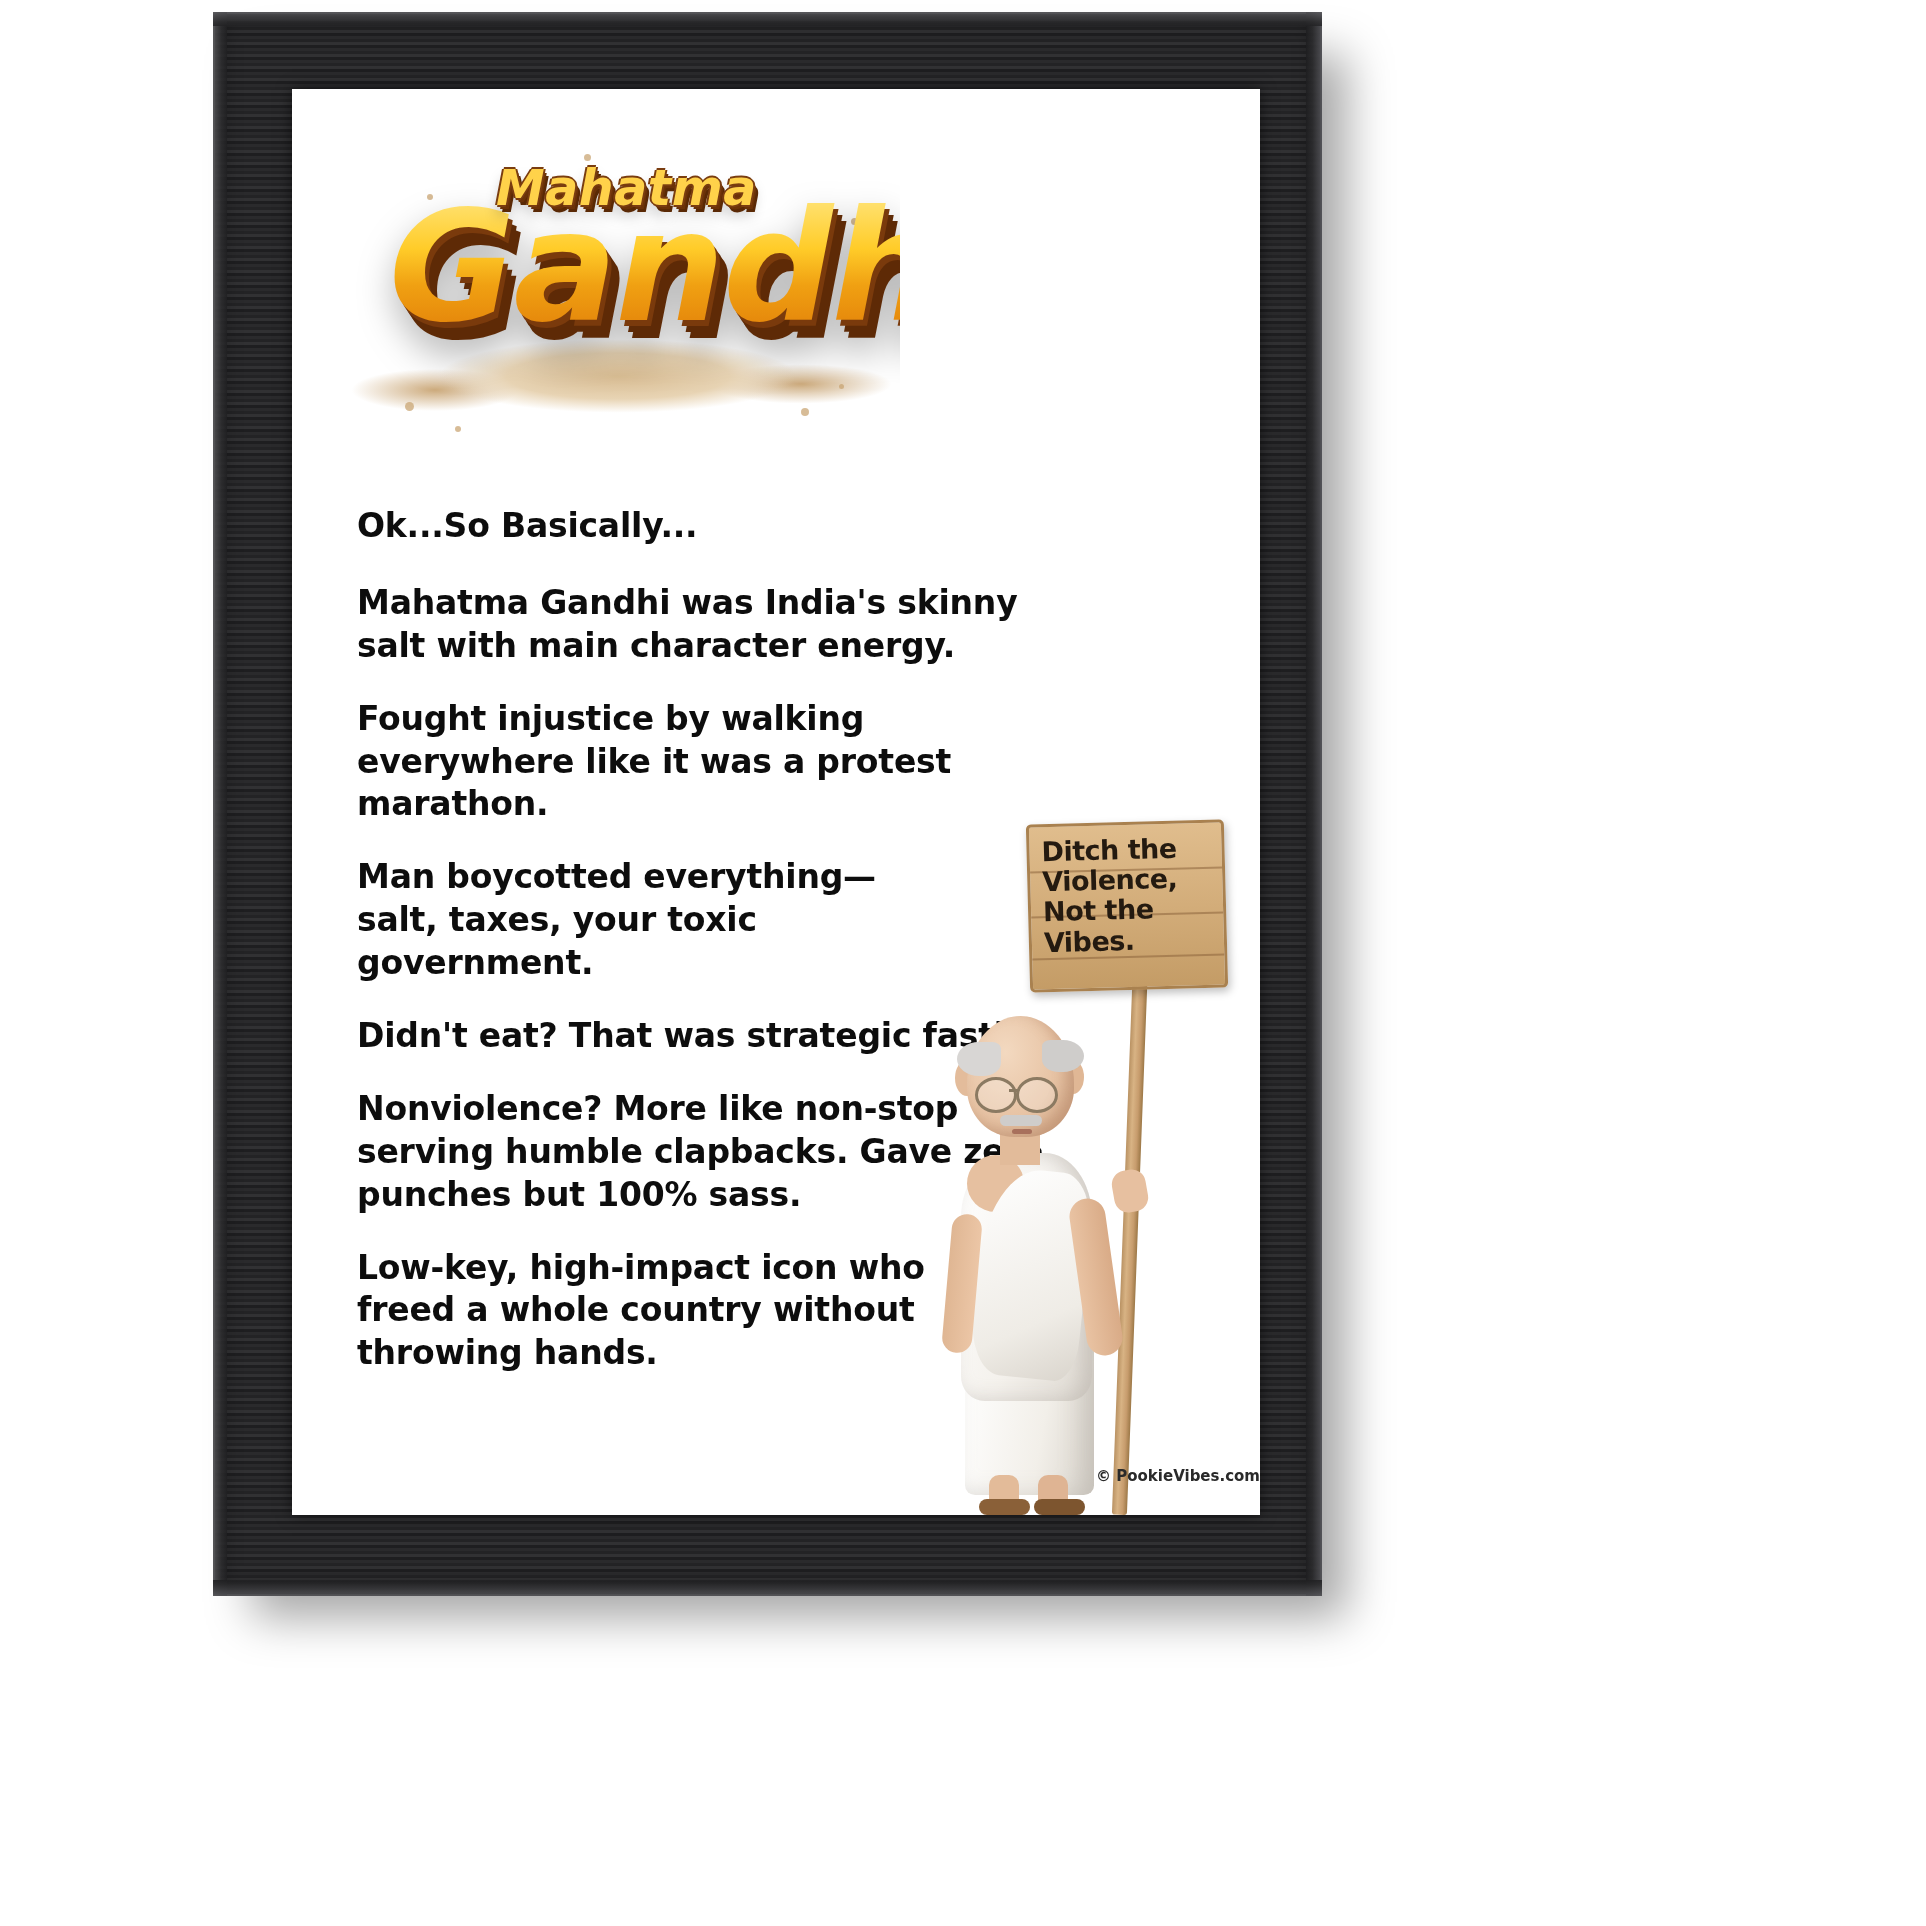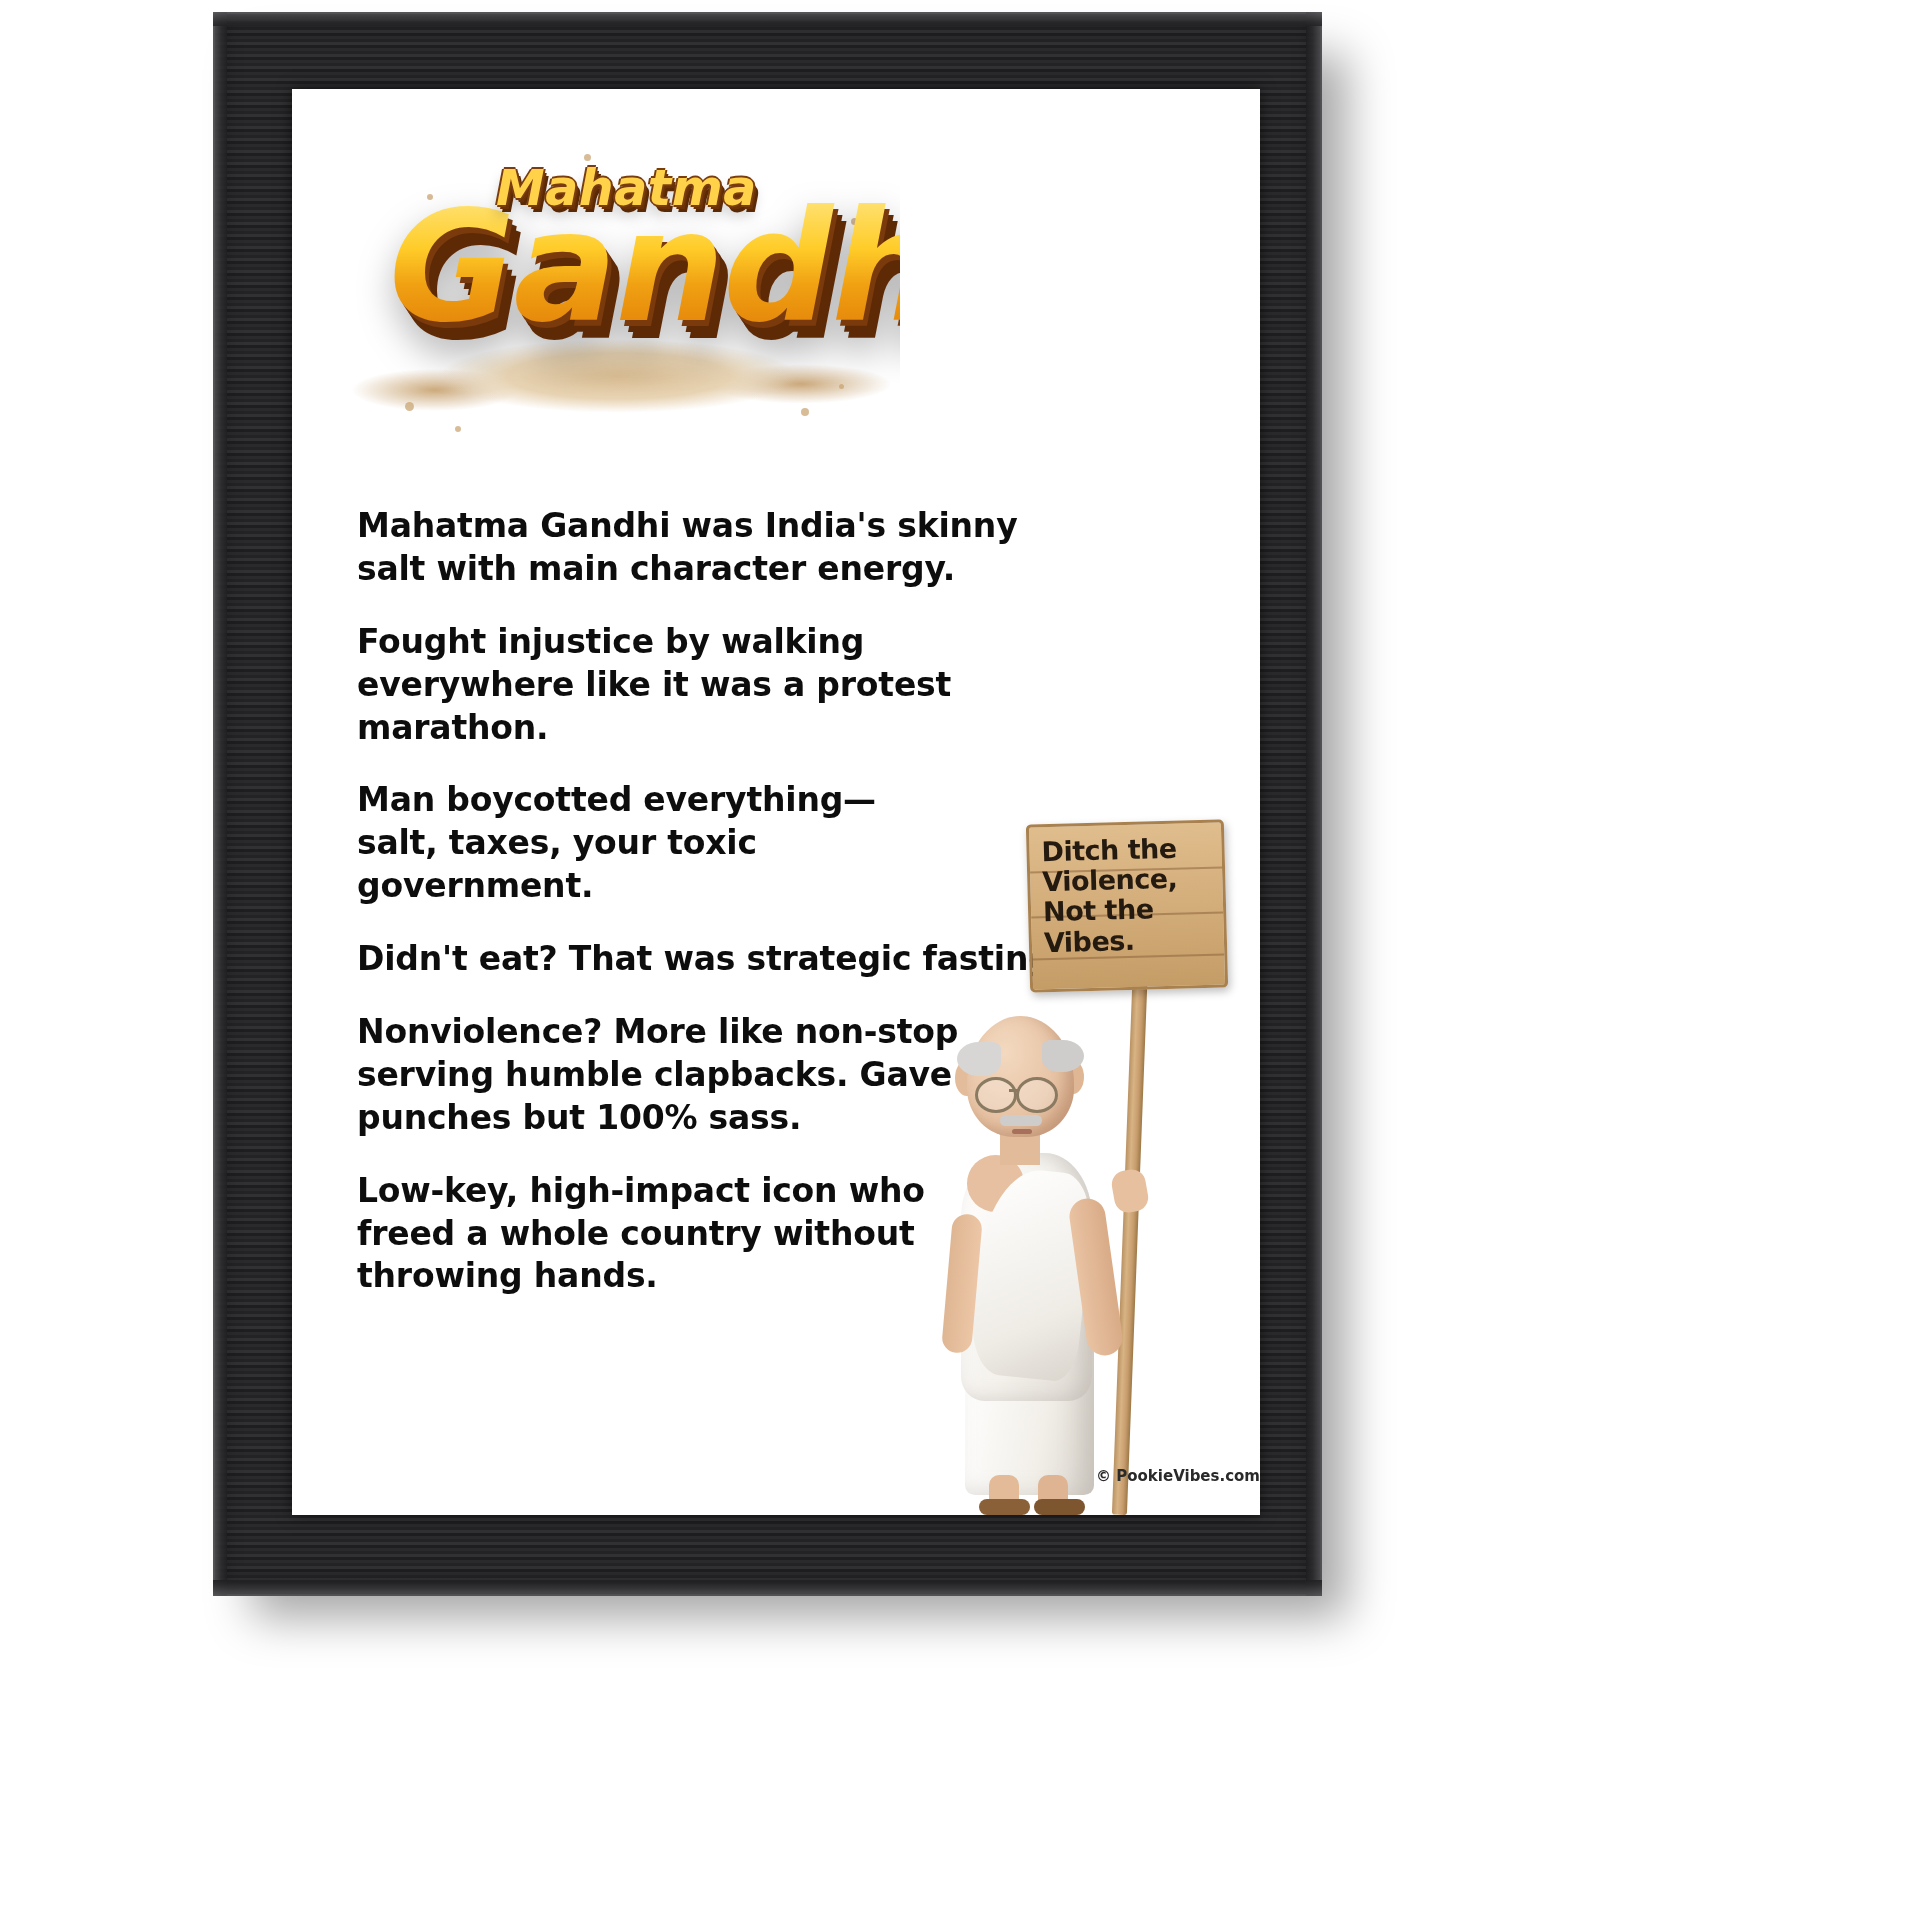--- a/index.html
+++ b/index.html
@@ -475,20 +475,21 @@
           <div class="speck" style="left:515px; top:119px; width:7px;  height:7px;"></div>
 
           <div class="title-word-main-outline">Gandhi</div>
           <div class="title-word-main">Gandhi</div>
           <div class="title-word-top">Mahatma</div>
         </div>
 
       </div>
 
       <div class="body-copy">
+        <p class="para first">Ok...So Basically...</p>
         <p class="para narrow">Mahatma Gandhi was India's skinny salt with main character energy.</p>
         <p class="para" style="width:634px;">Fought injustice by walking everywhere like it was a protest marathon.</p>
         <p class="para" style="width:574px;">Man boycotted everything—salt, taxes, your toxic government.</p>
         <p class="para">Didn't eat? That was strategic fasting.</p>
         <p class="para" style="width:693px;">Nonviolence? More like non-stop serving humble clapbacks. Gave zero punches but 100% sass.</p>
         <p class="para" style="width:574px;">Low-key, high-impact icon who freed a whole country without throwing hands.</p>
 
       </div>
 
       <div class="gandhi">

